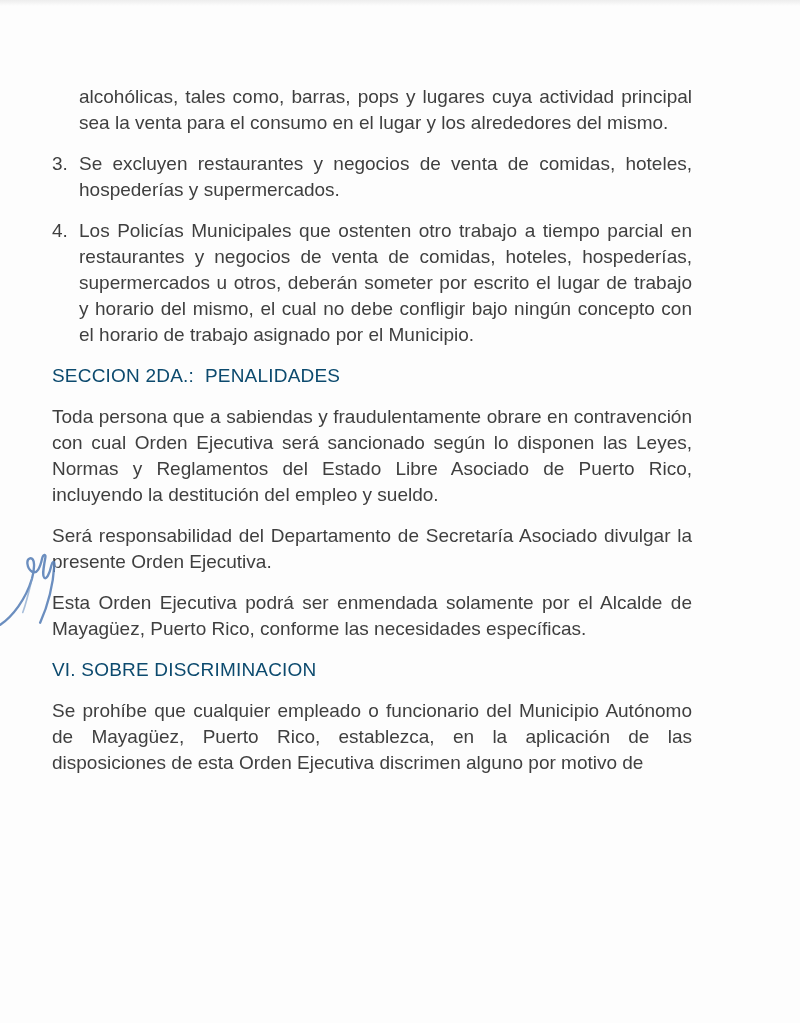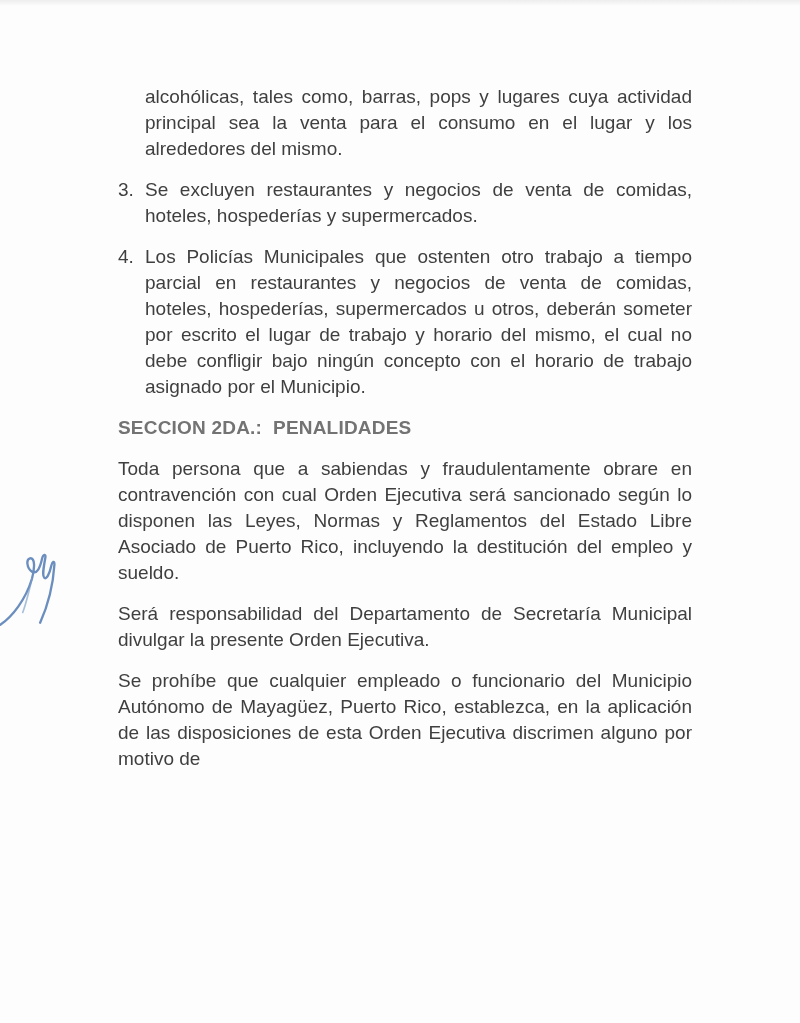--- a/index.html
+++ b/index.html
@@ -11,28 +11,28 @@
     overflow: hidden;
     position: relative;
   }
   .scan-edge {
     position: absolute; top: 0; left: 0; right: 0; height: 6px;
     background: linear-gradient(to bottom, rgba(190,190,190,.25), rgba(255,255,255,0));
   }
   .page {
     position: relative;
     width: 756px; height: 1023px;
-    padding: 84px 64px 20px 118px;
+    padding: 84px 64px 20px 52px;
   }
   .doc-blocks { width: 100%; }
   .heading {
-    font-weight: bold;
+    font-weight: normal;
     font-size: 19px;
     line-height: 26px;
-    color: #737373;
+    color: #0c4a6e;
     letter-spacing: 0.2px;
     white-space: pre-wrap;
     margin-bottom: 15px;
   }
   .para, .list-item {
     font-size: 19px;
     line-height: 26px;
     margin-bottom: 15px;
   }
   .just { text-align: justify; }
@@ -73,17 +73,19 @@
       <div class="list-item">
         <span class="num">3.</span>
         <div class="item-text just">Se excluyen restaurantes y negocios de venta de comidas, hoteles, hospederías y supermercados.</div>
       </div>
       <div class="list-item">
         <span class="num">4.</span>
         <div class="item-text just">Los Policías Municipales que ostenten otro trabajo a tiempo parcial en restaurantes y negocios de venta de comidas, hoteles, hospederías, supermercados u otros, deberán someter por escrito el lugar de trabajo y horario del mismo, el cual no debe confligir bajo ningún concepto con el horario de trabajo asignado por el Municipio.</div>
       </div>
       <div class="heading">SECCION 2DA.:  PENALIDADES</div>
       <div class="para just"><span>Toda persona que a sabiendas y fraudulentamente obrare en contravención con cual Orden Ejecutiva será sancionado según lo disponen las Leyes, Normas y Reglamentos del Estado Libre Asociado de Puerto Rico, incluyendo la destitución del empleo y sueldo.</span></div>
-      <div class="para just"><span>Será responsabilidad del Departamento de Secretaría Municipal divulgar la presente Orden Ejecutiva.</span></div>
+      <div class="para just"><span>Será responsabilidad del Departamento de Secretaría Asociado divulgar la presente Orden Ejecutiva.</span></div>
+      <div class="para just"><span>Esta Orden Ejecutiva podrá ser enmendada solamente por el Alcalde de Mayagüez, Puerto Rico, conforme las necesidades específicas.</span></div>
+      <div class="heading">VI. SOBRE DISCRIMINACION</div>
       <div class="para just"><span>Se prohíbe que cualquier empleado o funcionario del Municipio Autónomo de Mayagüez, Puerto Rico, establezca, en la aplicación de las disposiciones de esta Orden Ejecutiva discrimen alguno por motivo de</span></div>
     </div>
 
 </div>
 
 </body></html>

